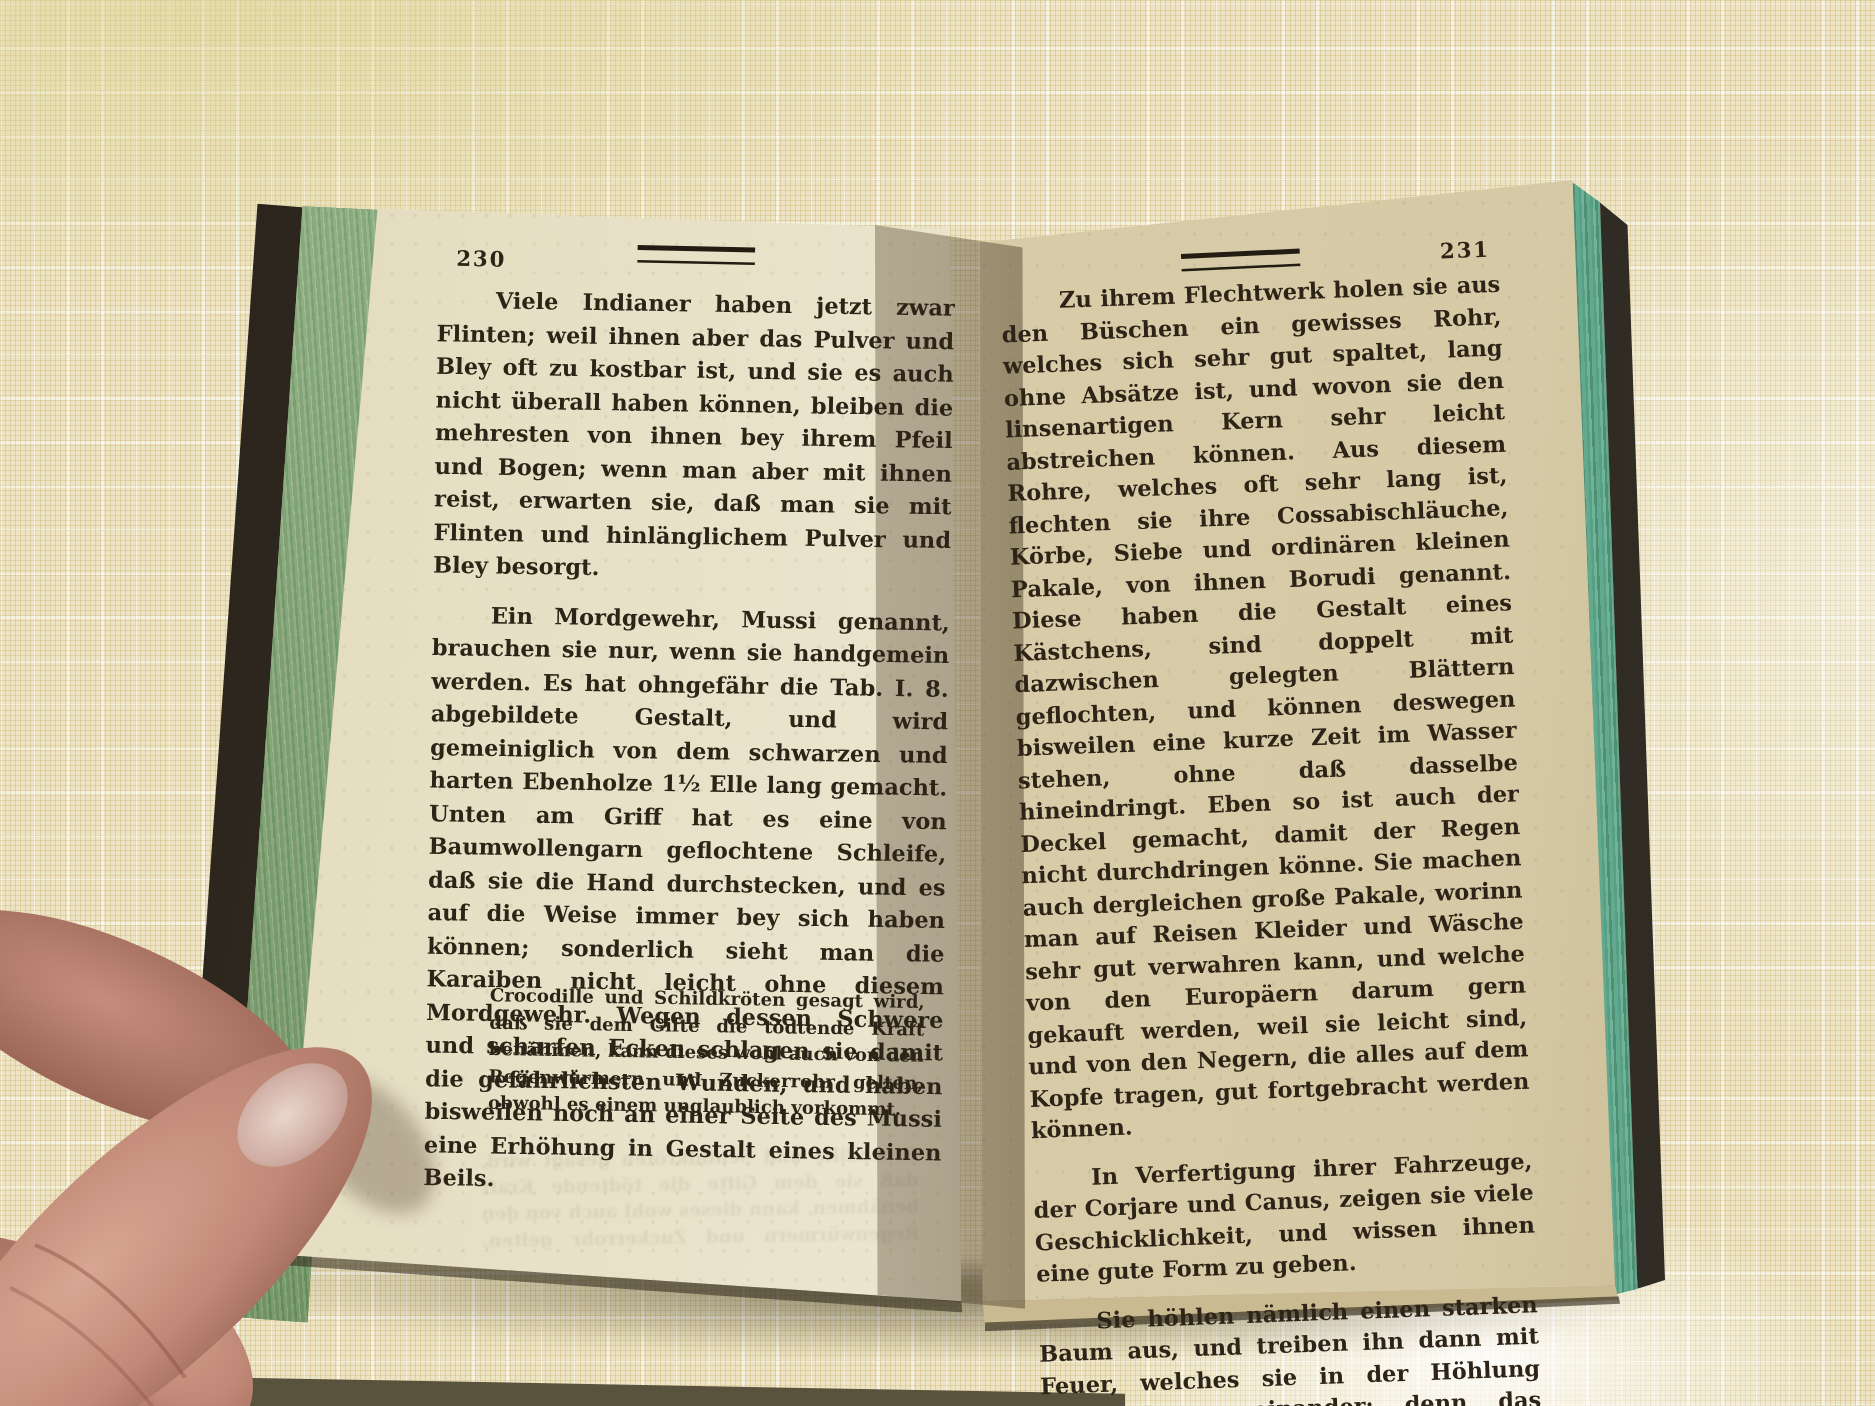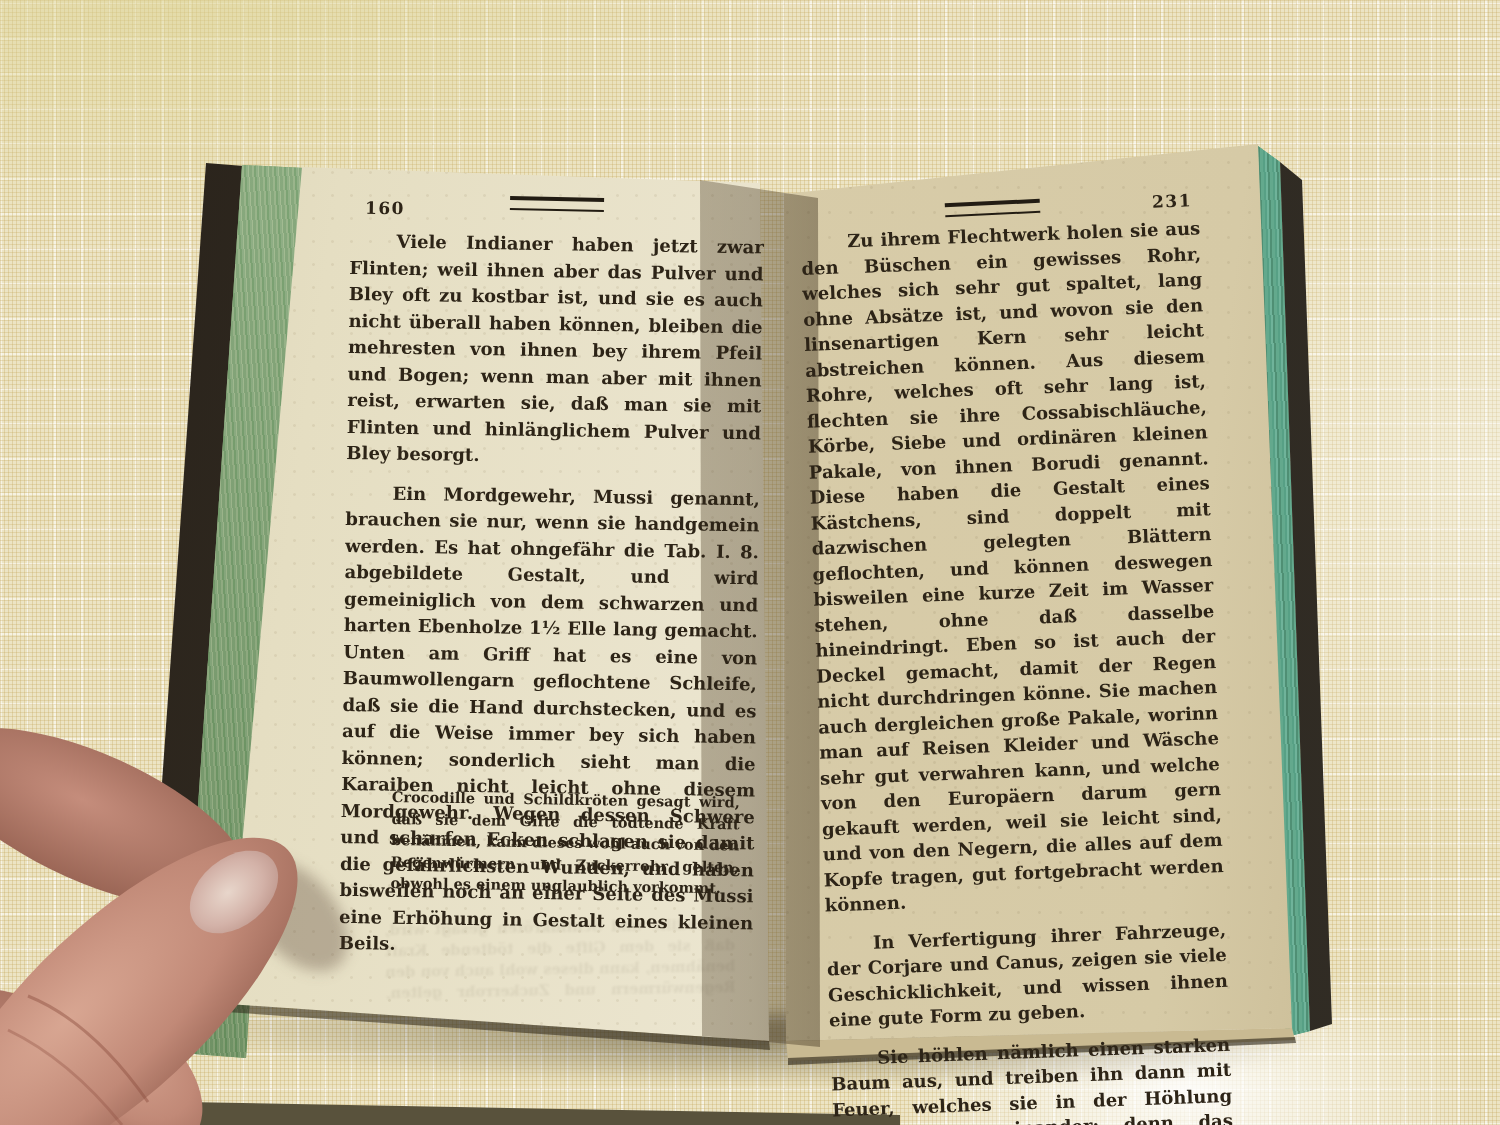--- a/index.html
+++ b/index.html
@@ -113,21 +113,21 @@
     <div id="edges-right-teal" class="abs"></div>
     <div id="cover-right" class="abs"></div>
 
     <div id="left-page" class="abs"></div>
     <div id="left-page-lip" class="abs"></div>
     <div id="right-page" class="abs"></div>
     <div id="right-page-band" class="abs"></div>
     <div id="right-page-band-line" class="abs"></div>
     <div id="gutter-shade" class="abs"></div>
 
-    <div id="pagenum-left" class="abs pagenum">160</div>
+    <div id="pagenum-left" class="abs pagenum">230</div>
     <div id="rule-left" class="abs rule"></div>
     <div id="left-text" class="abs page-text">
       <p lang="de">Viele Indianer haben jetzt zwar Flinten; weil ihnen aber das Pulver und Bley oft zu kostbar ist, und sie es auch nicht überall haben können, bleiben die mehresten von ihnen bey ihrem Pfeil und Bogen; wenn man aber mit ihnen reist, erwarten sie, daß man sie mit Flinten und hinlänglichem Pulver und Bley besorgt.</p>
       <p lang="de">Ein Mordgewehr, Mussi genannt, brauchen sie nur, wenn sie handgemein werden. Es hat ohngefähr die Tab. I. 8. abgebildete Gestalt, und wird gemeiniglich von dem schwarzen und harten Ebenholze 1½ Elle lang gemacht. Unten am Griff hat es eine von Baumwollengarn geflochtene Schleife, daß sie die Hand durchstecken, und es auf die Weise immer bey sich haben können; sonderlich sieht man die Karaiben nicht leicht ohne diesem Mordgewehr. Wegen dessen Schwere und scharfen Ecken schlagen sie damit die gefährlichsten Wunden, und haben bisweilen noch an einer Seite des Mussi eine Erhöhung in Gestalt eines kleinen Beils.</p>
     </div>
     <div id="footnote" class="abs" lang="de">Crocodille und Schildkröten gesagt wird, daß sie dem Gifte die tödtende Kraft benähmen, kann dieses wohl auch von den Regenwürmern und Zuckerrohr gelten, obwohl es einem unglaublich vorkommt.</div>
     <div id="showthrough" class="abs">Crocodille und Schildkröten gesagt wird, daß sie dem Gifte die tödtende Kraft benähmen, kann dieses wohl auch von den Regenwürmern und Zuckerrohr gelten, obwohl es einem unglaublich vorkommt.</div>
 
     <div id="pagenum-right" class="abs pagenum">231</div>
     <div id="rule-right" class="abs rule"></div>

